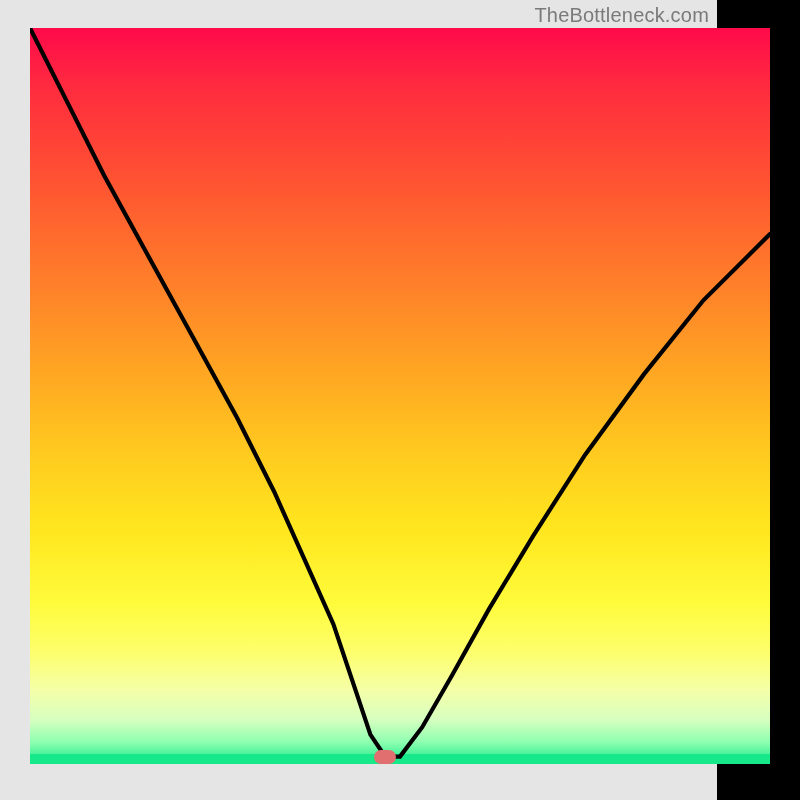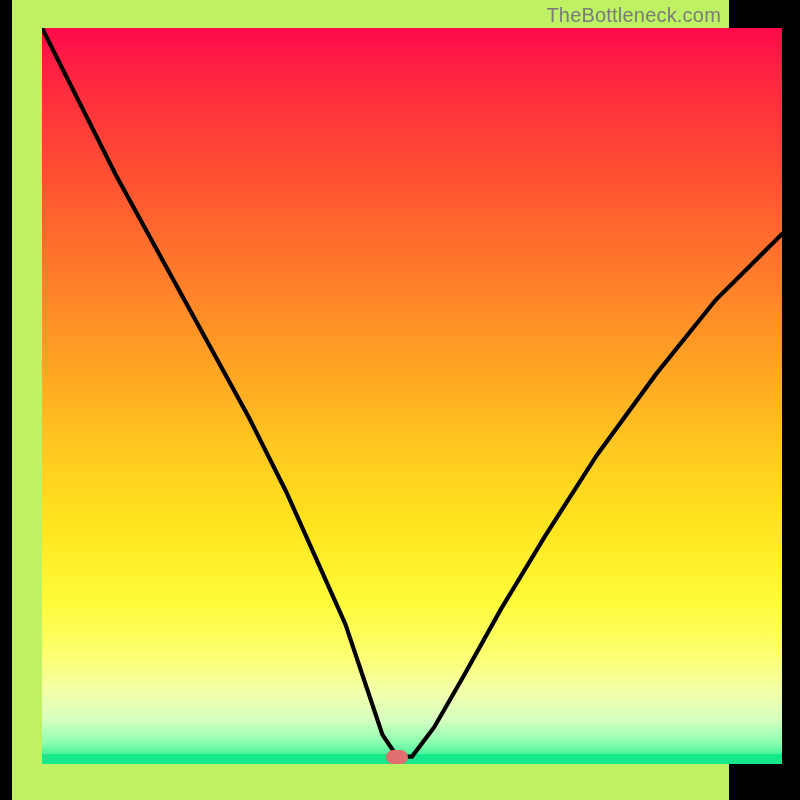--- a/index.html
+++ b/index.html
@@ -1,16 +1,16 @@
 <!DOCTYPE html>
 <html><head>
 <meta charset="utf-8">
 <style>
   html,body{margin:0;padding:0;width:800px;height:800px;background:#000;overflow:hidden}
-  .frame{position:absolute;left:12px;top:0;width:717px;height:800px;background:#bef264}
+  .frame{position:absolute;left:0;top:0;width:717px;height:800px;background:#e5e5e5}
   .plot{position:absolute;left:30px;top:28px;width:740px;height:736px;
         background:linear-gradient(to bottom,
           #ff0a4a 0%,
           #ff2b3f 8%,
           #ff4a34 18%,
           #ff6a2d 28%,
           #ff8a28 38%,
           #ffaa22 48%,
           #ffcb1f 58%,
           #ffe61e 68%,

